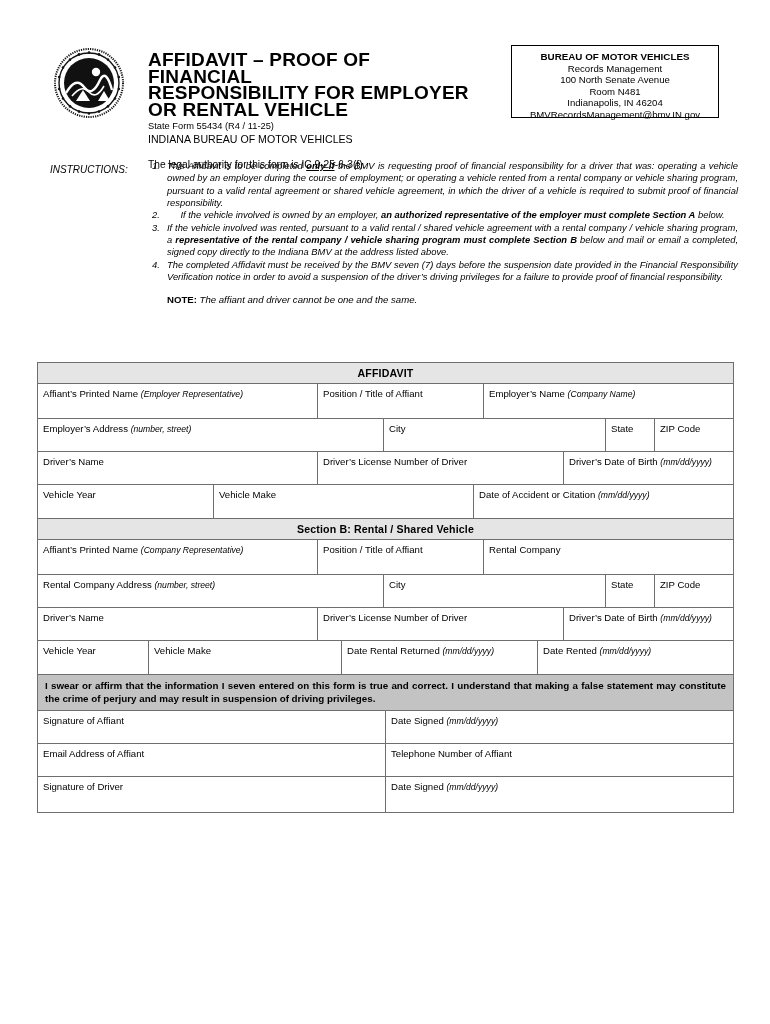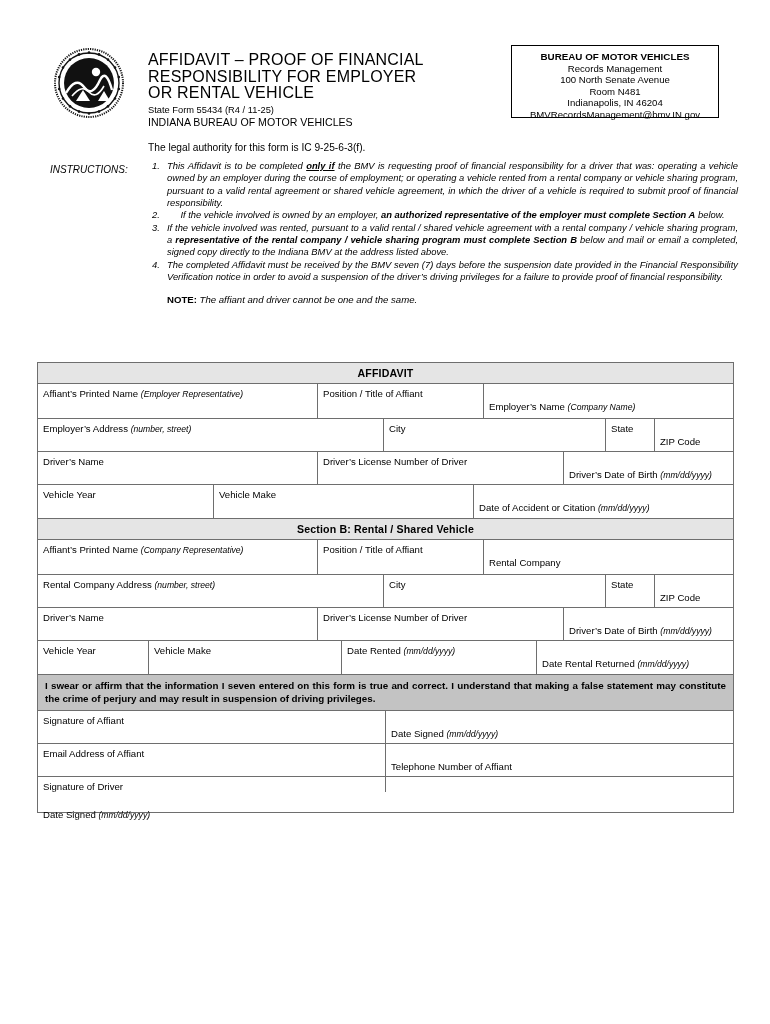--- a/index.html
+++ b/index.html
@@ -16,21 +16,21 @@
   
   .header { position:absolute; left:0; top:0; width:770px; height:150px; }
 
   .seal {
     position:absolute; left:52px; top:46px; width:74px; height:74px;
   }
   .seal svg { display:block; }
 
   .title-block { position:absolute; left:148px; top:52px; width:330px; }
   .form-title {
-    font-size:16px; font-weight:normal; line-height:16.5px;
+    font-size:19px; font-weight:bold; line-height:16.5px;
     letter-spacing:0.2px;
   }
   .form-num { font-size:9.3px; margin-top:3px; line-height:11.5px; }
   .form-agency { font-size:10.6px; line-height:13px; }
   .legal-auth { font-size:10.2px; margin-top:12px; line-height:13px; }
 
   .bmv-box {
     position:absolute; left:511px; top:45px; width:208px; height:73px;
     border:1px solid #000;
     text-align:center;
@@ -62,29 +62,29 @@
   .note-line b { font-weight:bold; font-style:normal; }
 
   
   .form-table {
     position:absolute; left:37px; top:362px;
     width:697px;
     border:1px solid #6e6e6e;
     background:#fff;
   }
   .row { display:flex; width:100%; border-bottom:1px solid #6e6e6e; }
-  .row:last-child { border-bottom:none;flex-direction:column; }
+  .row:last-child { border-bottom:none; }
   .cell {
     border-right:1px solid #6e6e6e;
     padding:4px 5px 0 5px;
     font-size:9.6px;
     line-height:11px;
     position:relative;
   }
-  .cell:last-child { border-right:none;margin-top:13px; }
+  .cell:last-child { border-right:none; }
   .cell i { font-style:italic; font-size:8.6px; }
 
   .band {
     background:#e5e5e5;
     text-align:center;
     font-weight:bold;
     font-size:10.6px;
     padding:4px 0 4px 0;
     border-bottom:1px solid #6e6e6e;
     letter-spacing:0.15px;
@@ -236,22 +236,22 @@
 
   <div class="row h-33">
     <div class="cell" style="width:280px"><span>Driver’s Name</span></div>
     <div class="cell" style="width:246px"><span>Driver’s License Number of Driver</span></div>
     <div class="cell" style="width:169px"><span>Driver’s Date of Birth</span> <i>(mm/dd/yyyy)</i></div>
   </div>
 
   <div class="row h-34">
     <div class="cell" style="width:111px"><span>Vehicle Year</span></div>
     <div class="cell" style="width:193px"><span>Vehicle Make</span></div>
+    <div class="cell" style="width:196px"><span>Date Rental Returned</span> <i>(mm/dd/yyyy)</i></div>
     <div class="cell" style="width:195px"><span>Date Rented</span> <i>(mm/dd/yyyy)</i></div>
-    <div class="cell" style="width:196px"><span>Date Rental Returned</span> <i>(mm/dd/yyyy)</i></div>
   </div>
 
   <div class="swear">I swear or affirm that the information I seven entered on this form is true and correct.  I understand that making a false statement may constitute the crime of perjury and may result in suspension of driving privileges.</div>
 
   <div class="row h-33">
     <div class="cell" style="width:348px"><span>Signature of Affiant</span></div>
     <div class="cell" style="width:347px"><span>Date Signed</span> <i>(mm/dd/yyyy)</i></div>
   </div>
 
   <div class="row h-33">

